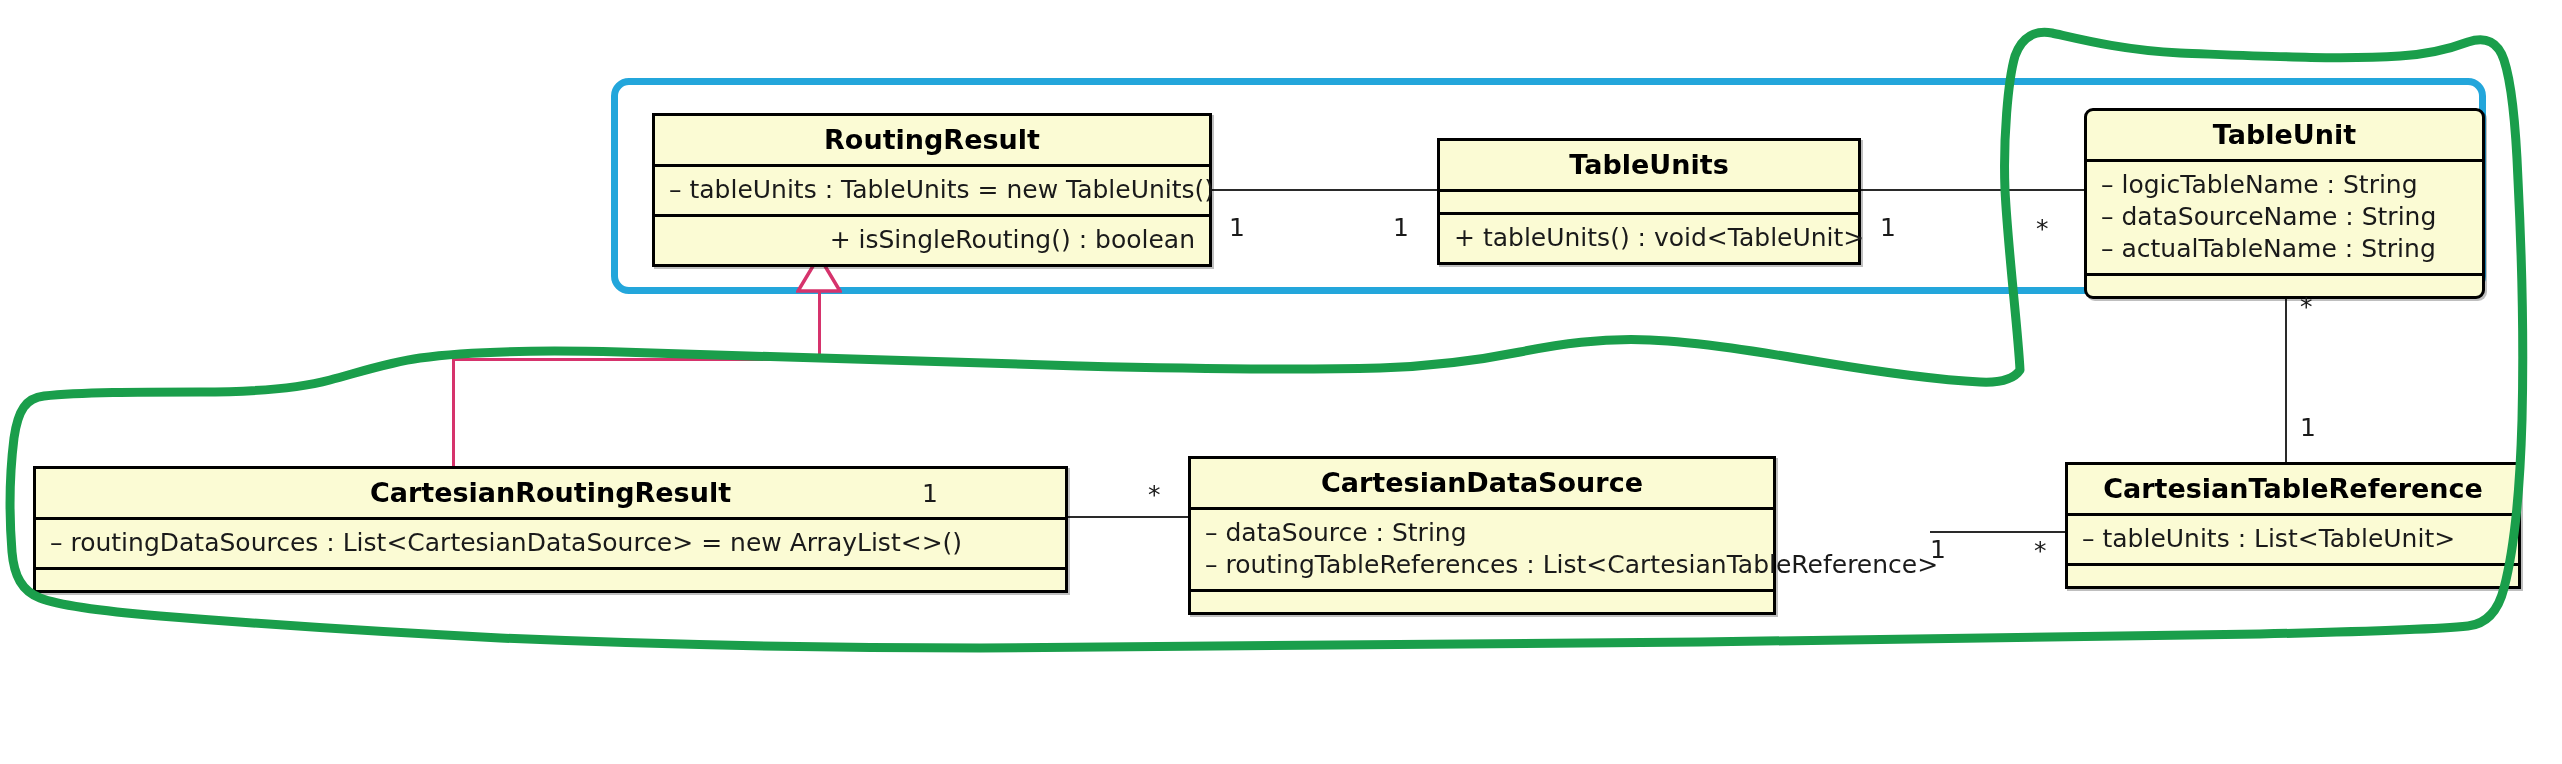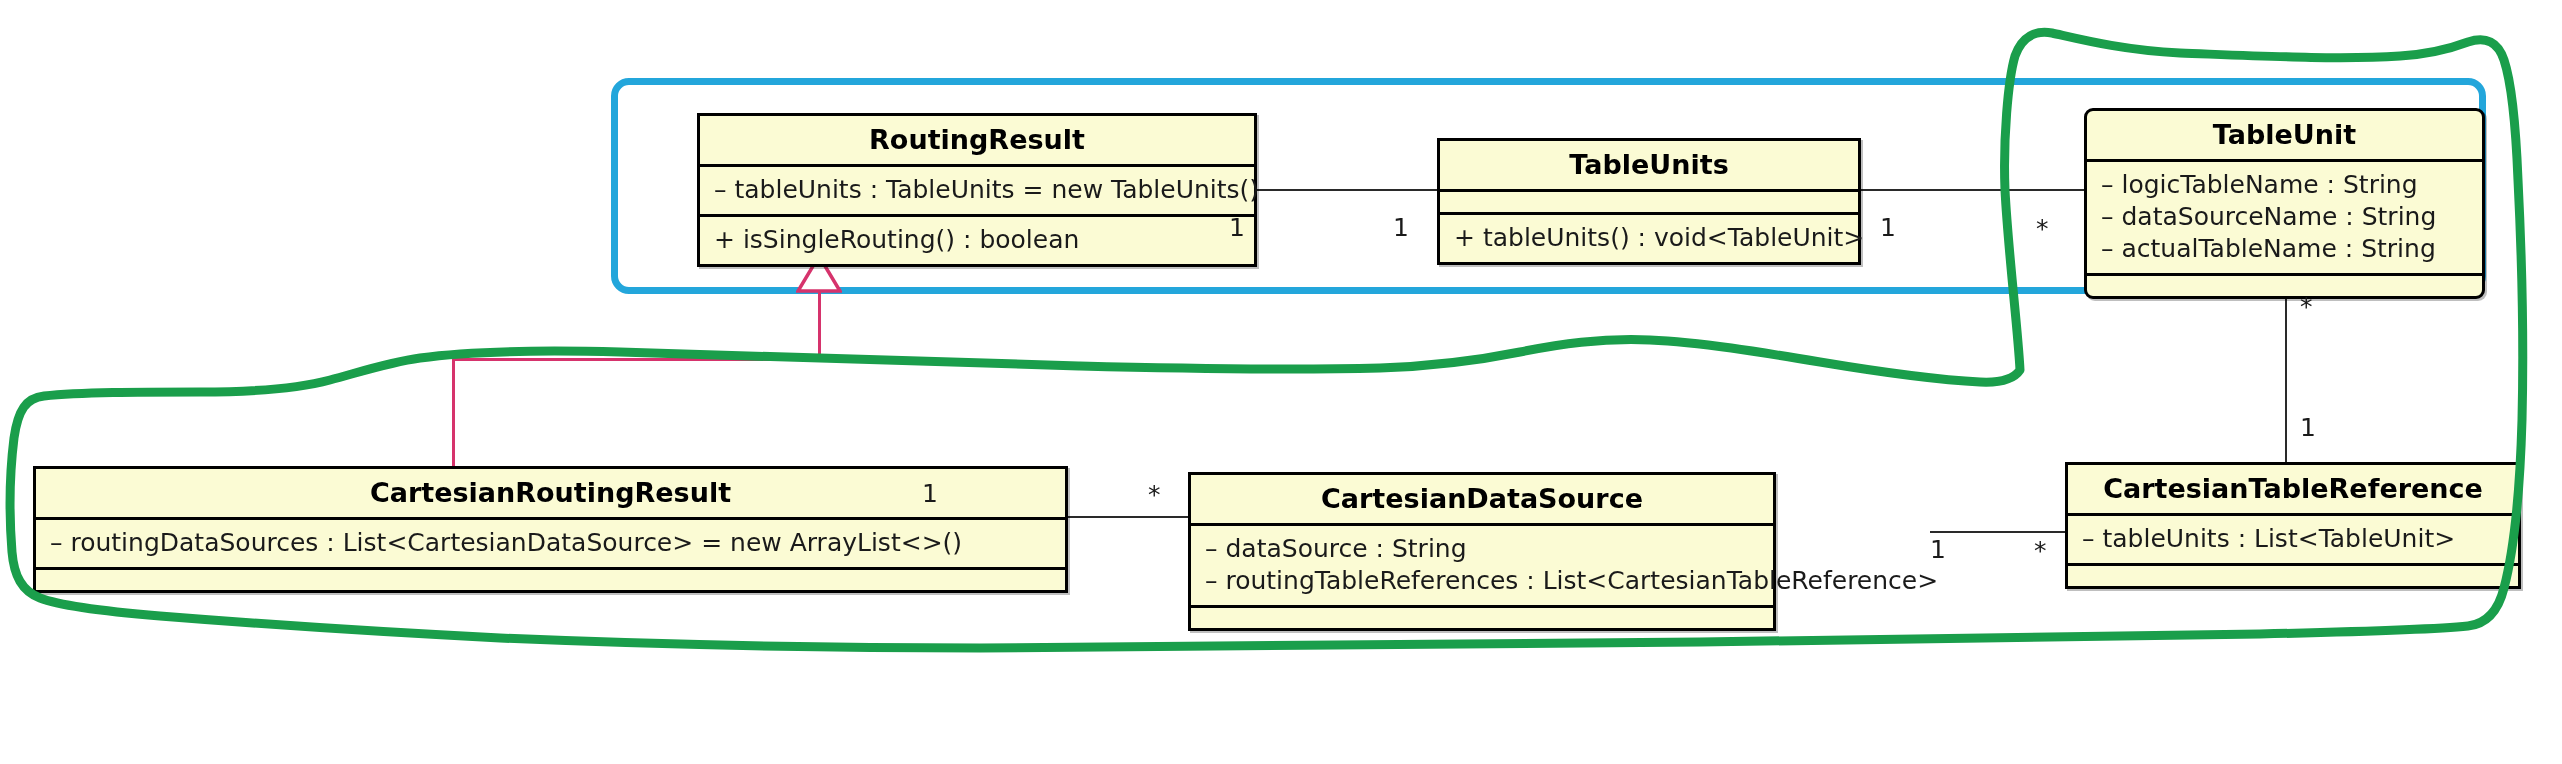--- a/index.html
+++ b/index.html
@@ -35,20 +35,21 @@
     border-bottom: 3px solid #000000;
     white-space: nowrap;
     line-height: 1.15;
   }
   .uml-compartment {
     border-bottom: 3px solid #000000;
     padding: 7px 14px 8px 14px;
   }
   .uml-compartment:last-child {
     border-bottom: none;
+    text-align: right;
   }
   .uml-compartment.empty {
     height: 10px;
     padding: 5px 14px;
   }
   .uml-member {
     font-size: 25px;
     color: #1a1a1a;
     white-space: nowrap;
     line-height: 1.28;
@@ -129,21 +130,21 @@
   <div class="gen-line v" style="left:818px; top:256px; height:105px;"></div>
 
   <div class="gen-line h" style="left:452px; top:358px; width:369px;"></div>
 
   <div class="gen-line v" style="left:452px; top:358px; height:111px;"></div>
 
   <svg class="gen-arrow" style="left:796px; top:254px;" width="46" height="40" viewBox="0 0 46 40">
     <polygon points="23,2 44,37 2,37" fill="#ffffff" stroke="#d6336c" stroke-width="3.5"></polygon>
   </svg>
 
-  <div class="uml-class" style="left:652px; top:113px; width:560px;margin-left:45px;">
+  <div class="uml-class" style="left:652px; top:113px; width:560px;">
     <div class="uml-title">RoutingResult</div>
     <div class="uml-compartment">
       <div class="uml-member">– tableUnits : TableUnits = new TableUnits()</div>
     </div>
     <div class="uml-compartment">
       <div class="uml-member">+ isSingleRouting() : boolean</div>
     </div>
   </div>
 
   <div class="uml-class" style="left:1437px; top:138px; width:424px;">
@@ -165,21 +166,21 @@
   </div>
 
   <div class="uml-class" style="left:33px; top:466px; width:1035px;">
     <div class="uml-title">CartesianRoutingResult</div>
     <div class="uml-compartment">
       <div class="uml-member">– routingDataSources : List&lt;CartesianDataSource&gt; = new ArrayList&lt;&gt;()</div>
     </div>
     <div class="uml-compartment empty"></div>
   </div>
 
-  <div class="uml-class" style="left:1188px; top:472px; width:588px;">
+  <div class="uml-class" style="left:1188px; top:456px; width:588px;">
     <div class="uml-title">CartesianDataSource</div>
     <div class="uml-compartment">
       <div class="uml-member">– dataSource : String</div>
       <div class="uml-member">– routingTableReferences : List&lt;CartesianTableReference&gt;</div>
     </div>
     <div class="uml-compartment empty"></div>
   </div>
 
   <div class="uml-class" style="left:2065px; top:462px; width:456px;">
     <div class="uml-title">CartesianTableReference</div>

